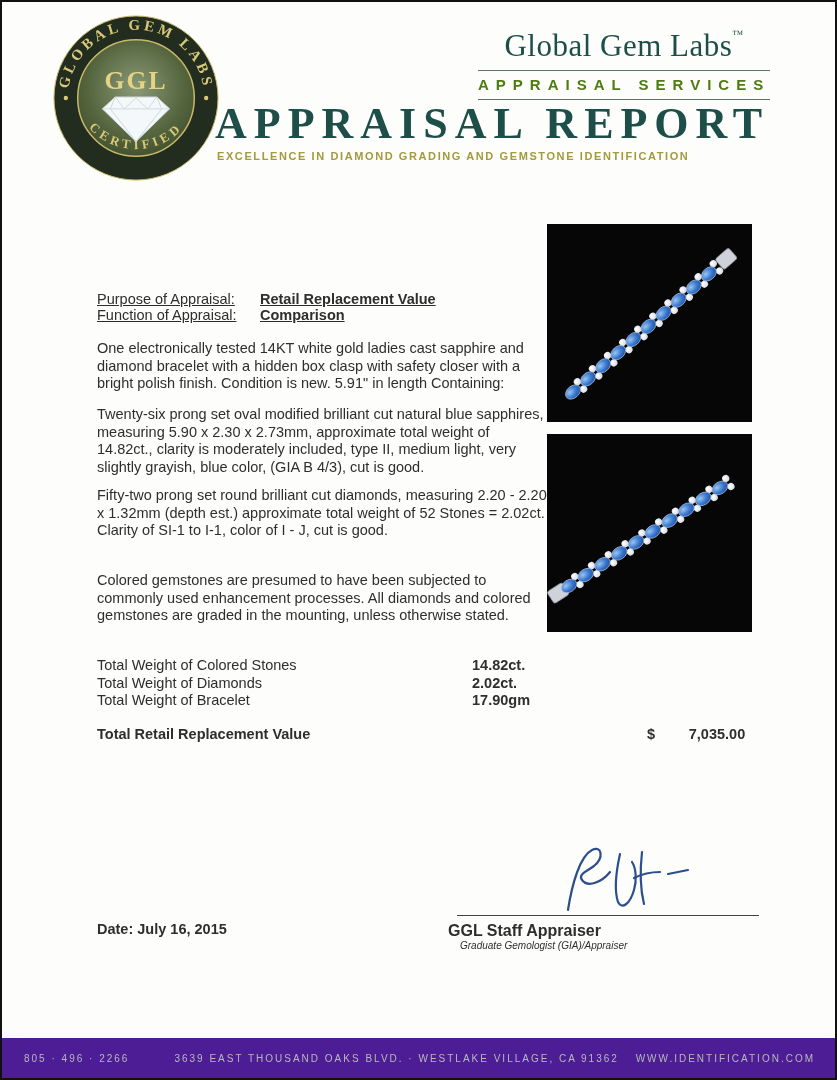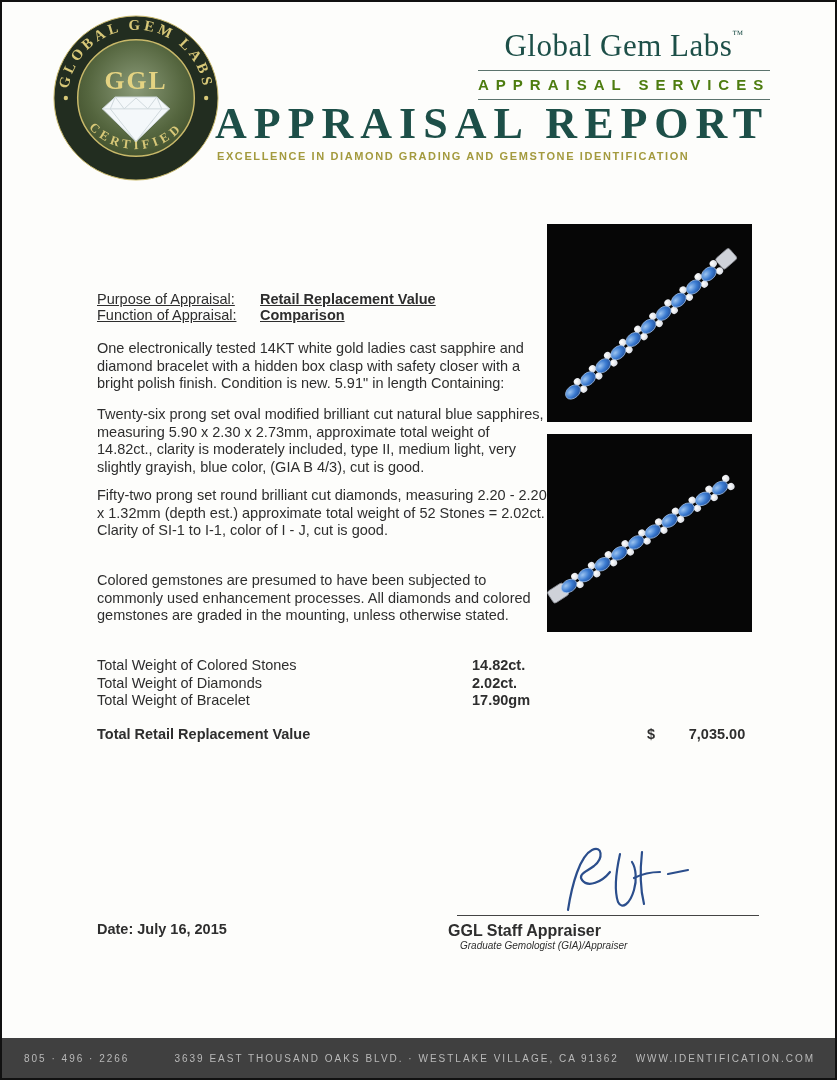--- a/index.html
+++ b/index.html
@@ -72,21 +72,21 @@
   
   .signature-svg { position:absolute; left:528px; top:842px; width:190px; height:72px; }
   .sig-rule { position:absolute; left:455px; top:913px; width:302px; border:none; border-top:1.5px solid #444; }
   .sig-title { position:absolute; left:446px; top:920px; font-size:16px; font-weight:bold; }
   .sig-cred { position:absolute; left:458px; top:938px; font-size:10px; font-style:italic; }
   .date-line { position:absolute; left:95px; top:919px; font-size:14.5px; font-weight:bold; }
 
   
   .footer {
     position:absolute; left:0; bottom:0; width:100%; height:40px;
-    background:#404040; color:#b9b9b9;
+    background:#4c1d95; color:#b9b9b9;
     display:flex; align-items:center;
     font-size:10px; letter-spacing:2px; white-space:nowrap;
   }
   .footer-phone { margin-left:22px; }
   .footer-address { margin-left:45px; }
   .footer-site { margin-left:auto; margin-right:20px; }
 </style>
 </head>
 <body>
 

